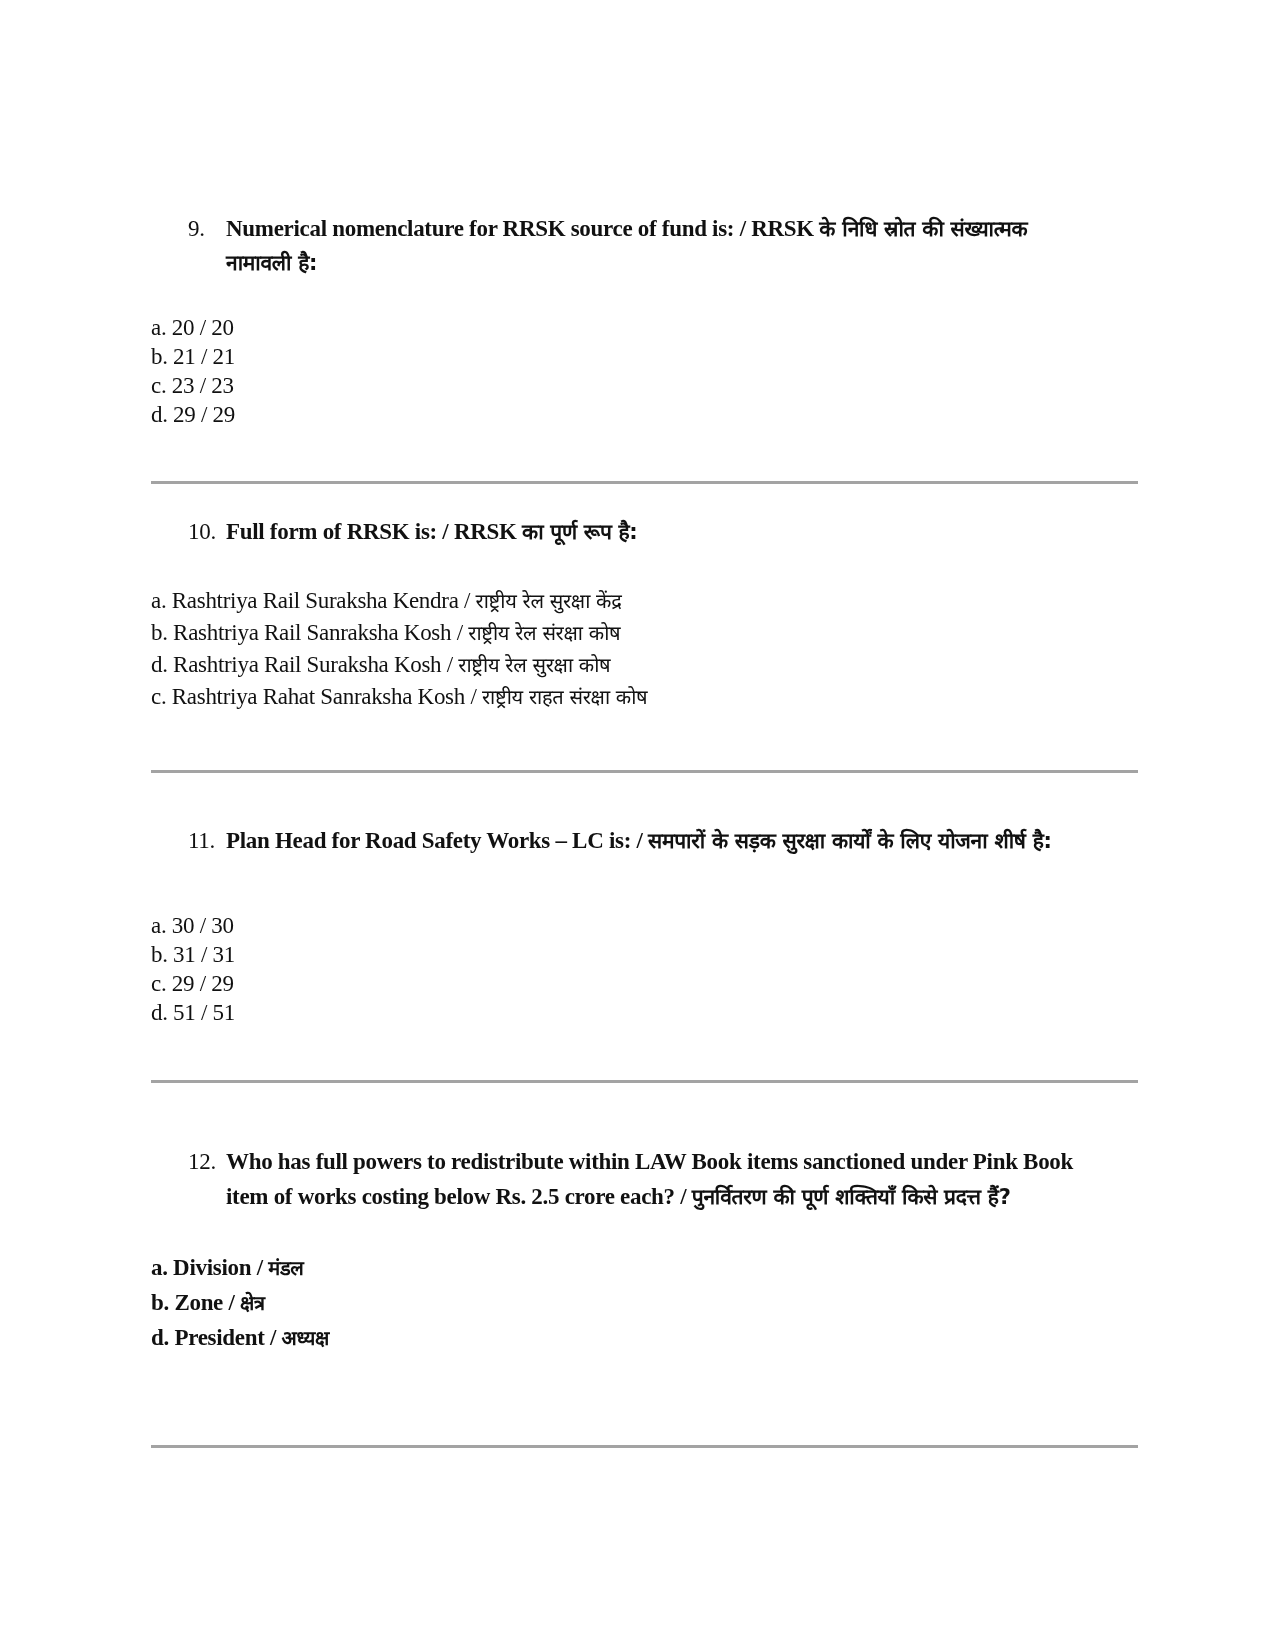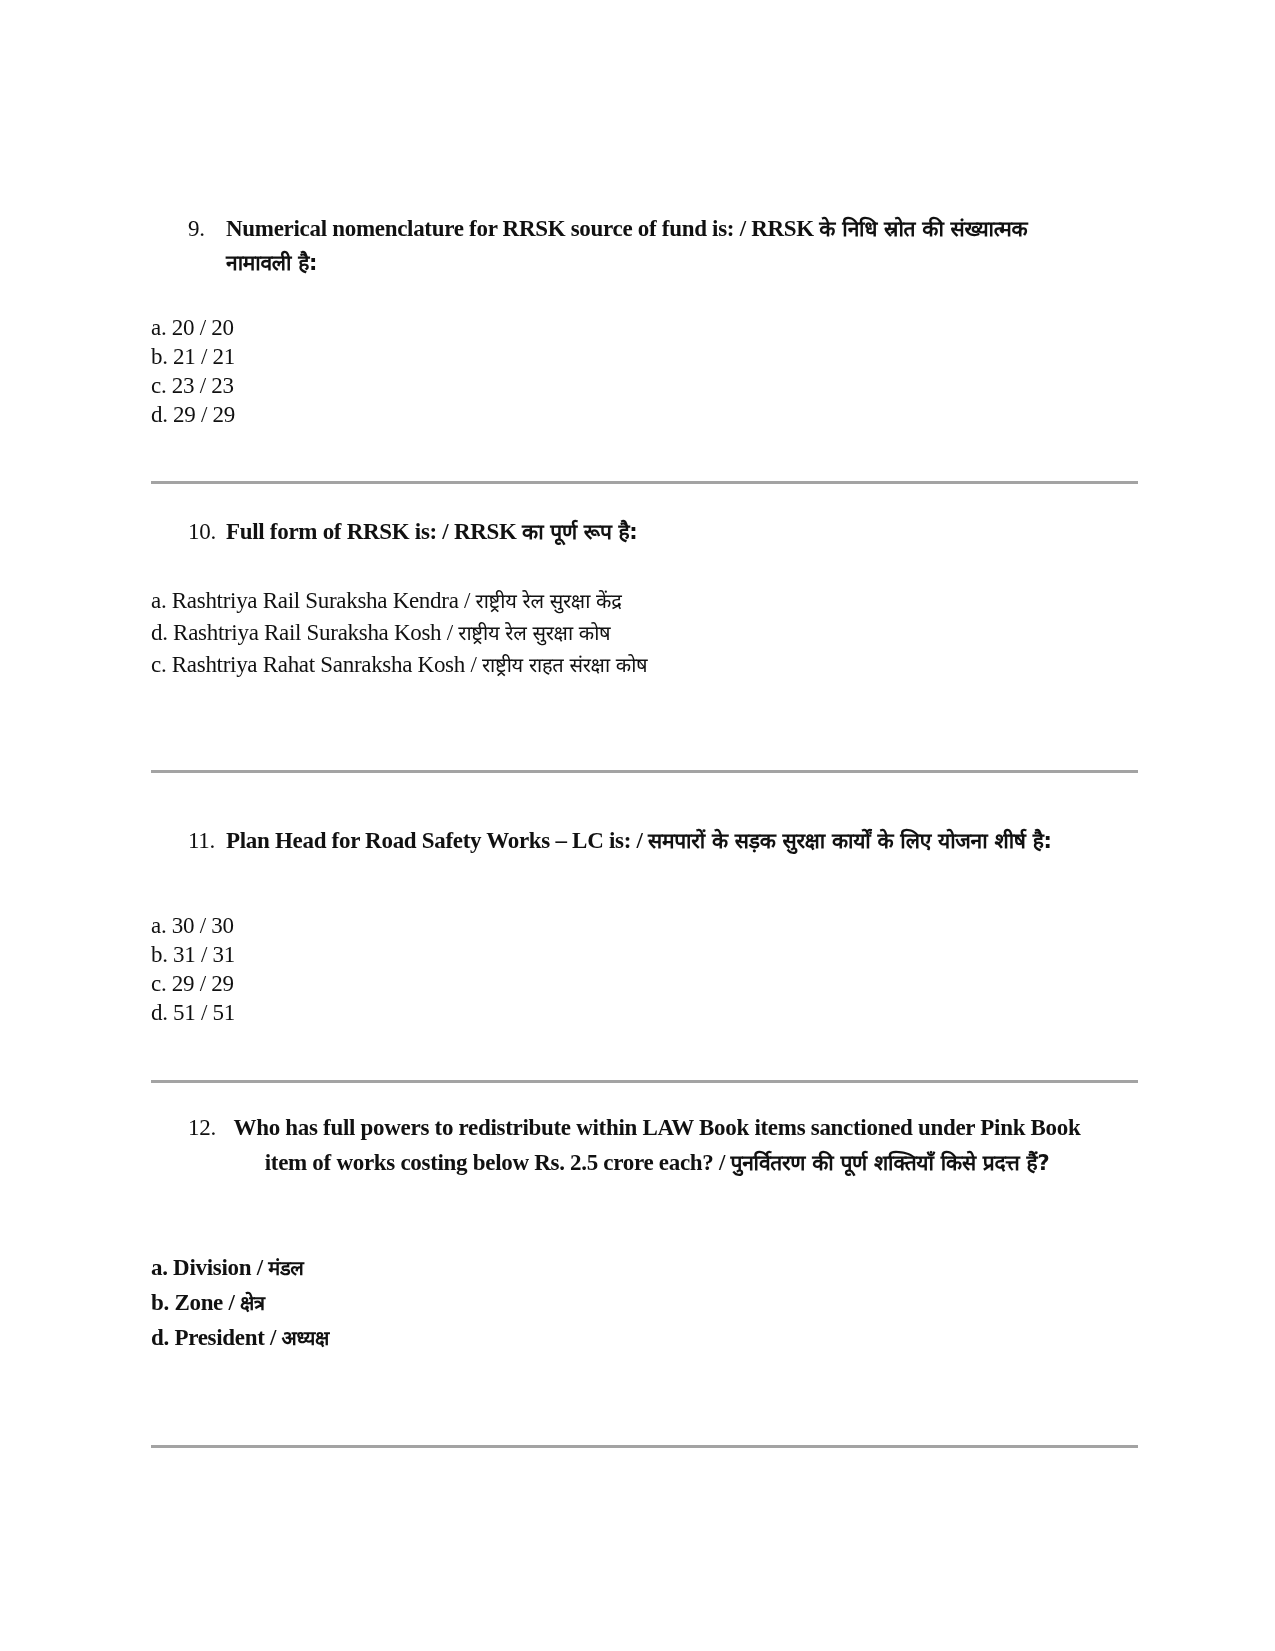--- a/index.html
+++ b/index.html
@@ -31,38 +31,39 @@
   <span class="opt">d. 29 / 29</span>
 </div>
 <div class="divider" style="top:481px;"></div>
 
 <div class="q-title" style="top:515px;">
   <span class="q-num">10.</span>
   <span class="q-text"><span>Full form of RRSK is: / RRSK </span><span class="hi">का पूर्ण रूप है:</span></span>
 </div>
 <div class="opts tall" style="top:585px;">
   <span class="opt"><span>a. Rashtriya Rail Suraksha Kendra / </span><span class="hi">राष्ट्रीय रेल सुरक्षा केंद्र</span></span>
+  <span class="opt"><span>b. Rashtriya Rail Sanraksha Kosh / </span><span class="hi">राष्ट्रीय रेल संरक्षा कोष</span></span>
   <span class="opt"><span>d. Rashtriya Rail Suraksha Kosh / </span><span class="hi">राष्ट्रीय रेल सुरक्षा कोष</span></span>
   <span class="opt"><span>c. Rashtriya Rahat Sanraksha Kosh / </span><span class="hi">राष्ट्रीय राहत संरक्षा कोष</span></span>
 </div>
 <div class="divider" style="top:770px;"></div>
 
 <div class="q-title" style="top:808px; width:880px;margin-top:16px;">
   <span class="q-num">11.</span>
   <span class="q-text"><span>Plan Head for Road Safety Works – LC is: / </span><span class="hi">समपारों के सड़क सुरक्षा कार्यों के लिए योजना शीर्ष है:</span></span>
 </div>
 <div class="opts" style="top:911px;">
   <span class="opt">a. 30 / 30</span>
   <span class="opt">b. 31 / 31</span>
   <span class="opt">c. 29 / 29</span>
   <span class="opt">d. 51 / 51</span>
 </div>
 <div class="divider" style="top:1080px;"></div>
 
-<div class="q-title" style="top:1110px; width:900px; line-height:35px;text-align:center;">
+<div class="q-title" style="top:1144px; width:900px; line-height:35px;">
   <span class="q-num">12.</span>
   <span class="q-text"><span>Who has full powers to redistribute within LAW Book items sanctioned under Pink Book item of works costing below Rs. 2.5 crore each? / </span><span class="hi">पुनर्वितरण की पूर्ण शक्तियाँ किसे प्रदत्त हैं?</span></span>
 </div>
 <div class="opts tall2" style="top:1250px;font-weight:bold;">
   <span class="opt"><span>a. Division / </span><span class="hi">मंडल</span></span>
   <span class="opt"><span>b. Zone / </span><span class="hi">क्षेत्र</span></span>
   <span class="opt"><span>d. President / </span><span class="hi">अध्यक्ष</span></span>
 </div>
 <div class="divider" style="top:1445px;"></div>
 

